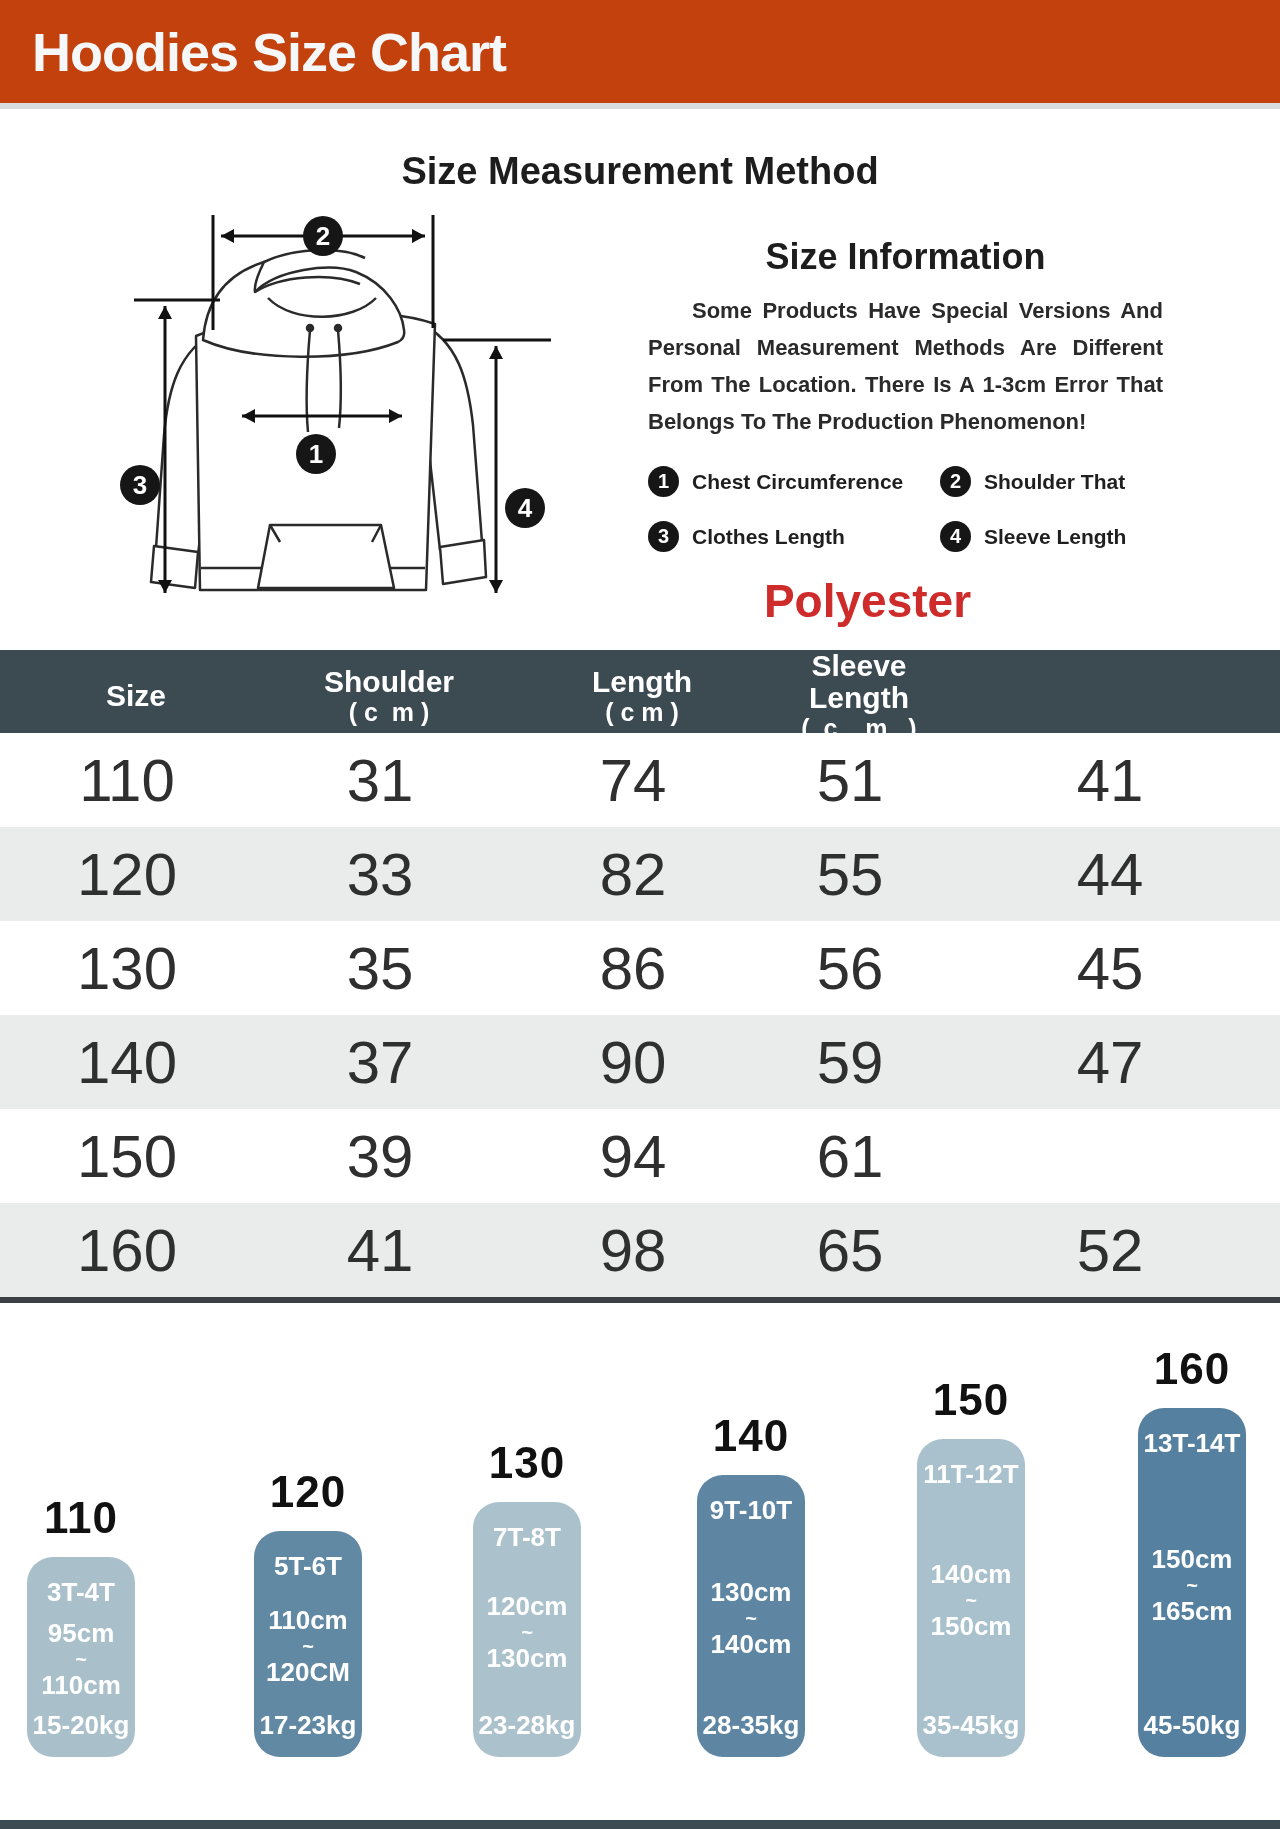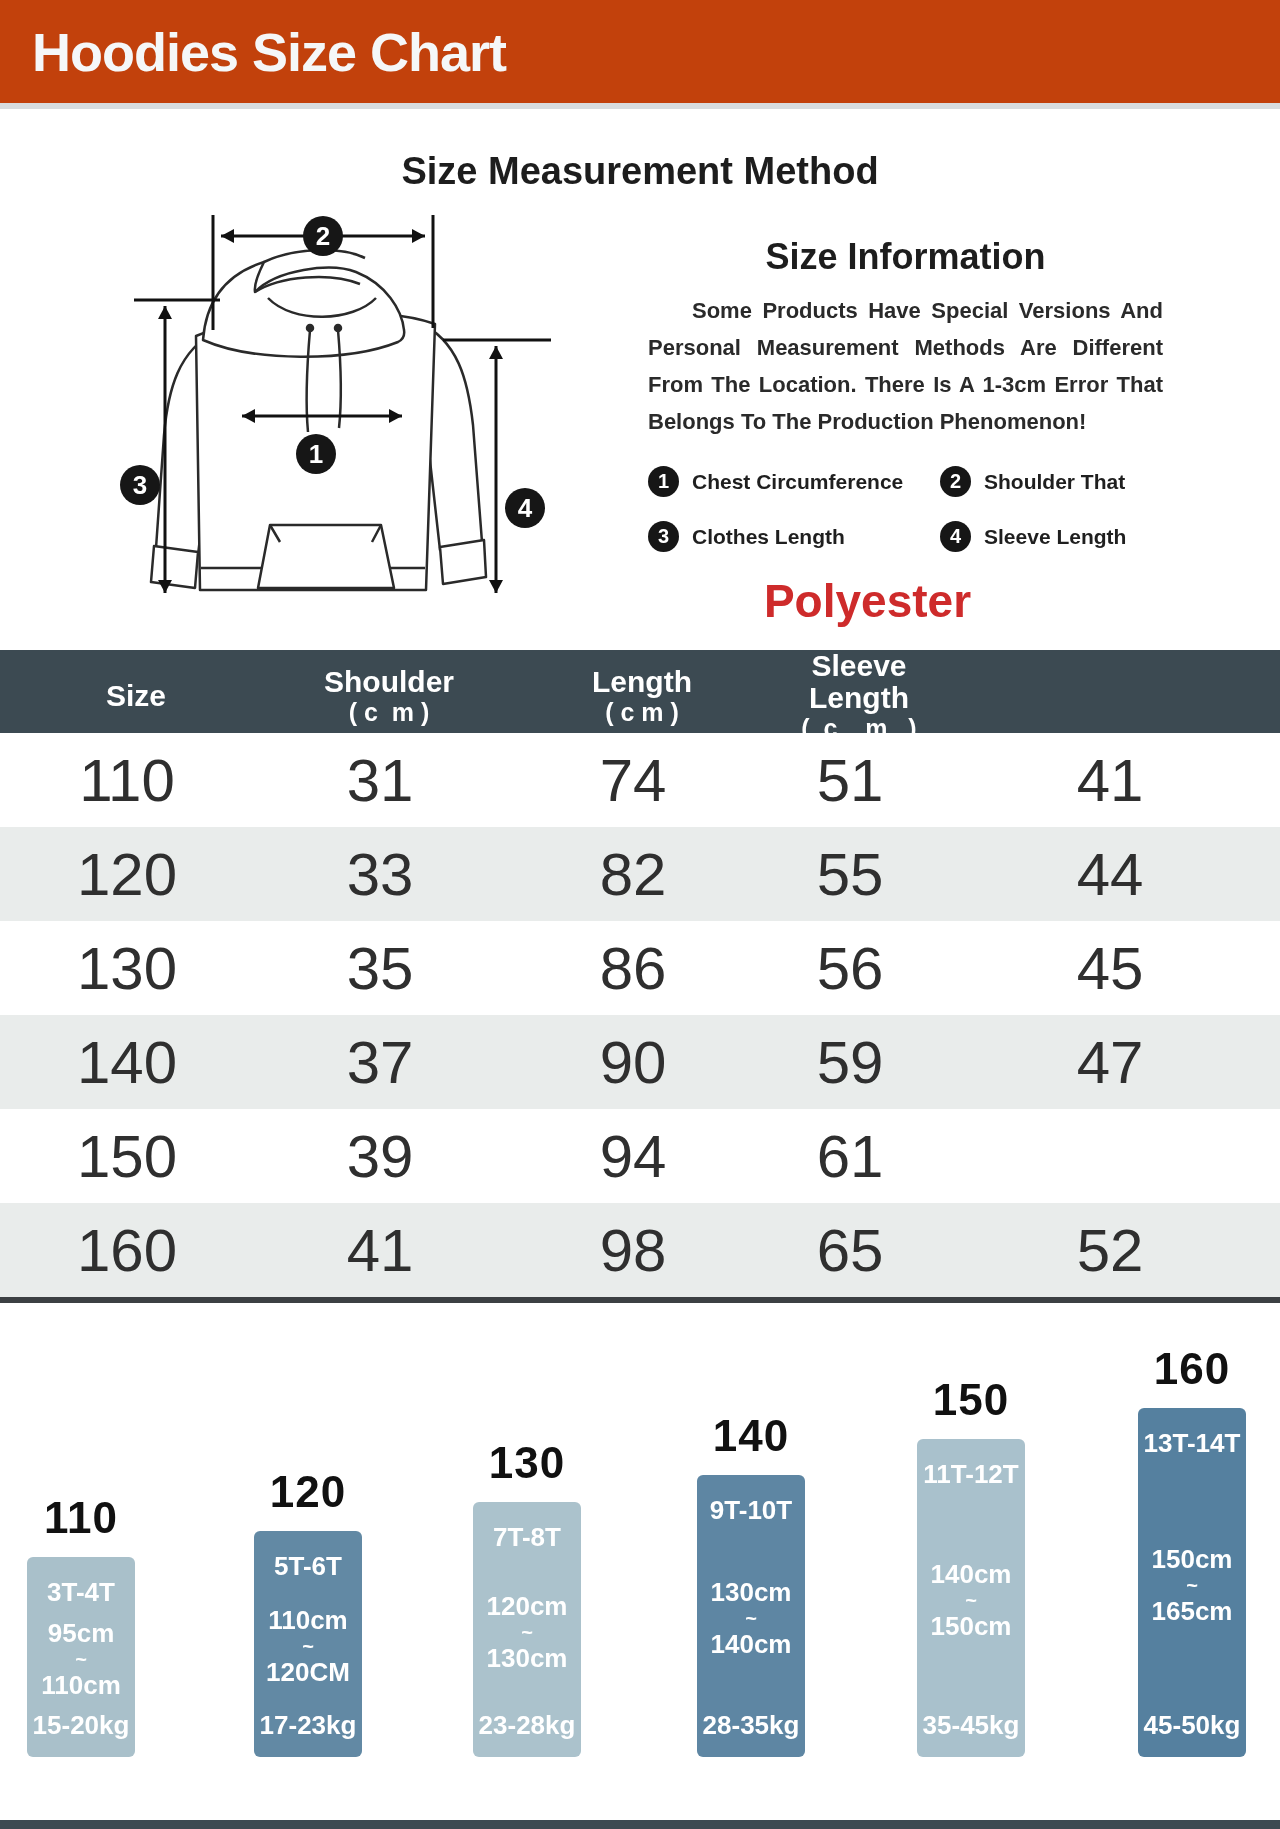--- a/index.html
+++ b/index.html
@@ -40,21 +40,21 @@
         align-items:center;}
   .trow:nth-child(even){background:#e9eceb;}
   .td{text-align:center;font-size:60px;font-weight:400;color:#2f2f2f;
       font-family:"Liberation Sans",sans-serif;}
   .table-divider{position:absolute;left:0;top:1297px;width:1280px;height:6px;background:#3c4043;}
   
   .bars{position:absolute;left:0;top:1303px;width:1280px;height:517px;background:#fff;}
   .barcol{position:absolute;bottom:63px;width:108px;display:flex;flex-direction:column;
           align-items:center;}
   .bar-num{font-size:44px;font-weight:bold;color:#111;margin-bottom:14px;letter-spacing:1px;}
-  .bar{width:108px;border-radius:6px;display:flex;flex-direction:column;
+  .bar{width:108px;border-radius:26px;display:flex;flex-direction:column;
        justify-content:space-between;align-items:center;padding:20px 0 16px 0;
        box-sizing:border-box;color:#fff;}
   .bar-age{font-size:26px;font-weight:bold;}
   .bar-heights{text-align:center;font-size:26px;font-weight:bold;line-height:34px;}
   .bar-heights .tilde{font-size:20px;line-height:18px;}
   .bar-weight{font-size:26px;font-weight:bold;}
   .footer-strip{position:absolute;left:0;top:1820px;width:1280px;height:9px;background:#3c4a52;}
 </style>
 </head>
 <body>

